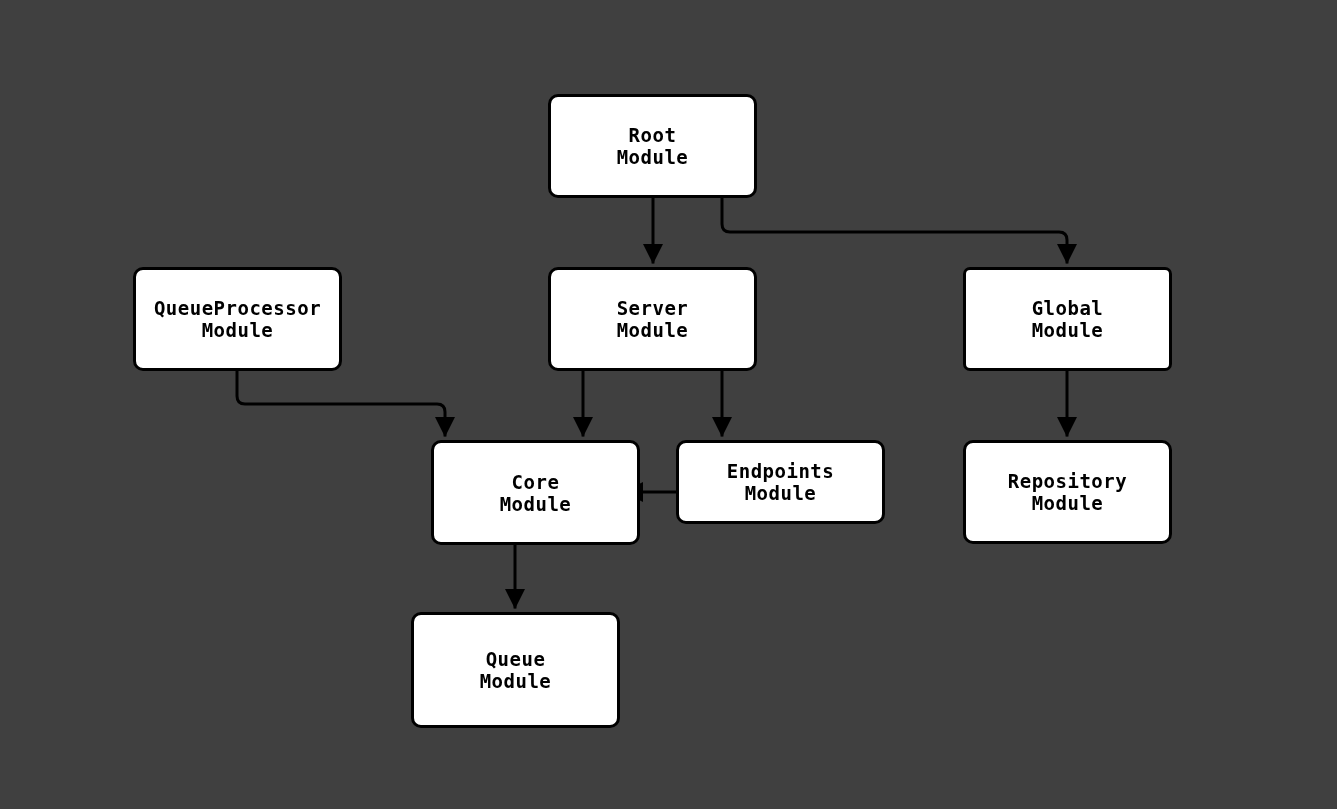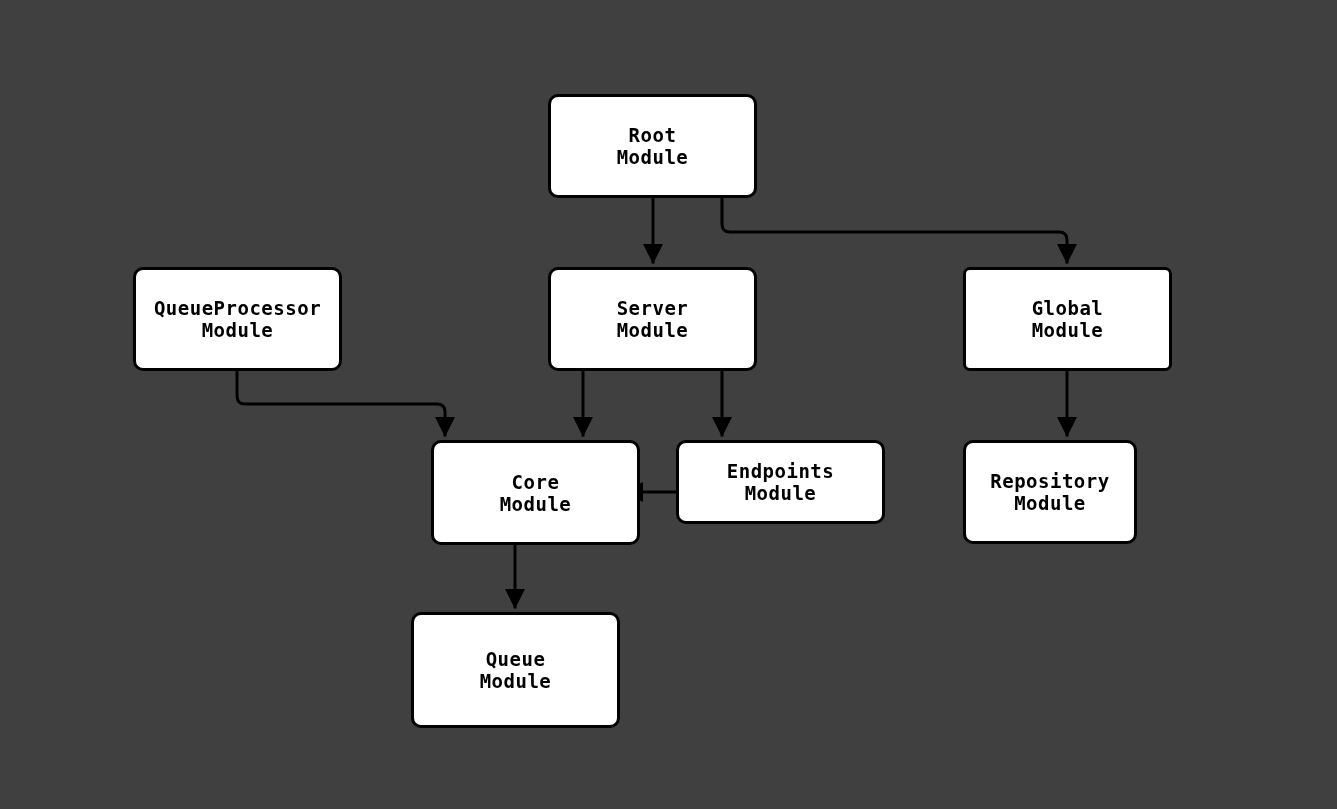--- a/index.html
+++ b/index.html
@@ -85,21 +85,21 @@
 Module</span>
       </div>
       <div class="node" style="left: 411px; top: 440px; width: 209px; height: 105px; margin-left: 20px;">
         <span>Core
 Module</span>
       </div>
       <div class="node" style="left: 660px; top: 440px; width: 209px; height: 84px; margin-left: 16px;">
         <span>Endpoints
 Module</span>
       </div>
-      <div class="node" style="left: 963px; top: 440px; width: 174px; height: 104px;">
+      <div class="node" style="left: 963px; top: 440px; width: 209px; height: 104px;">
         <span>Repository
 Module</span>
       </div>
       <div class="node" style="left: 411px; top: 612px; width: 209px; height: 116px;">
         <span>Queue
 Module</span>
       </div>
     </div>
 </div>
 

